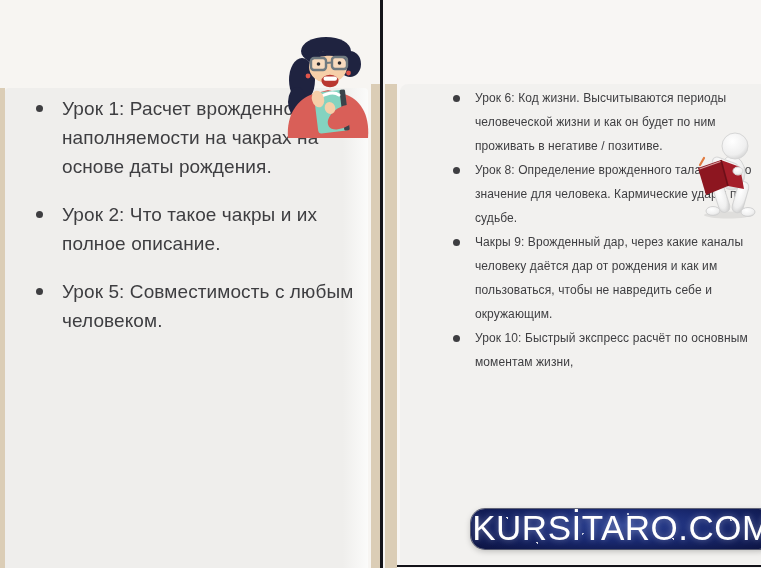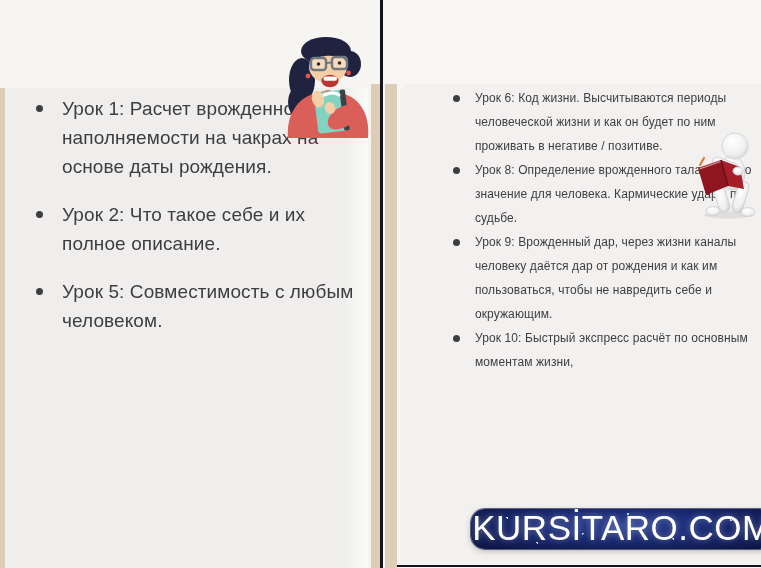--- a/index.html
+++ b/index.html
@@ -80,21 +80,21 @@
 
 <div class="stage">
 
   <section class="pane pane-left">
     <div class="beige beige-l-left"></div>
     <div class="beige beige-l-right"></div>
     <div class="panel-left"></div>
 
     <ul class="lessons lessons-left">
       <li><span>Урок 1: Расчет врожденной наполняемости на чакрах на основе даты рождения.</span></li>
-      <li><span>Урок 2: Что такое себе и их полное описание.</span></li>
+      <li><span>Урок 2: Что такое чакры и их полное описание.</span></li>
       <li><span>Урок 5: Совместимость с любым человеком.</span></li>
     </ul>
 
     <svg class="woman" viewBox="0 0 90 102">
 
       <ellipse cx="22" cy="44" rx="13" ry="22" fill="#1f2340"></ellipse>
       <ellipse cx="17" cy="66" rx="9" ry="15" fill="#1f2340"></ellipse>
       <ellipse cx="70" cy="28" rx="11" ry="13" fill="#1f2340"></ellipse>
       <ellipse cx="46" cy="15" rx="25" ry="14" fill="#1f2340"></ellipse>
 
@@ -130,21 +130,21 @@
 
   <div class="divider"></div>
 
   <section class="pane pane-right">
     <div class="beige beige-r-left"></div>
     <div class="panel-right"></div>
 
     <ul class="lessons lessons-right">
       <li><span>Урок 6: Код жизни. Высчитываются периоды человеческой жизни и как он будет по ним проживать в негативе / позитиве.</span></li>
       <li><span>Урок 8: Определение врожденного таланта и его значение для человека. Кармические удары по судьбе.</span></li>
-      <li><span>Урок 9: Врожденный дар, через жизни каналы человеку даётся дар от рождения и как им пользоваться, чтобы не навредить себе и окружающим.</span></li>
+      <li><span>Чакры 9: Врожденный дар, через какие каналы человеку даётся дар от рождения и как им пользоваться, чтобы не навредить себе и окружающим.</span></li>
       <li><span>Урок 10: Быстрый экспресс расчёт по основным моментам жизни,</span></li>
     </ul>
 
     <svg class="figure3d" viewBox="0 0 76 88">
       <defs>
         <radialGradient id="wg" cx="40%" cy="32%" r="75%">
           <stop offset="0%" stop-color="#ffffff"></stop>
           <stop offset="70%" stop-color="#efefef"></stop>
           <stop offset="100%" stop-color="#cfcfcf"></stop>
         </radialGradient>

